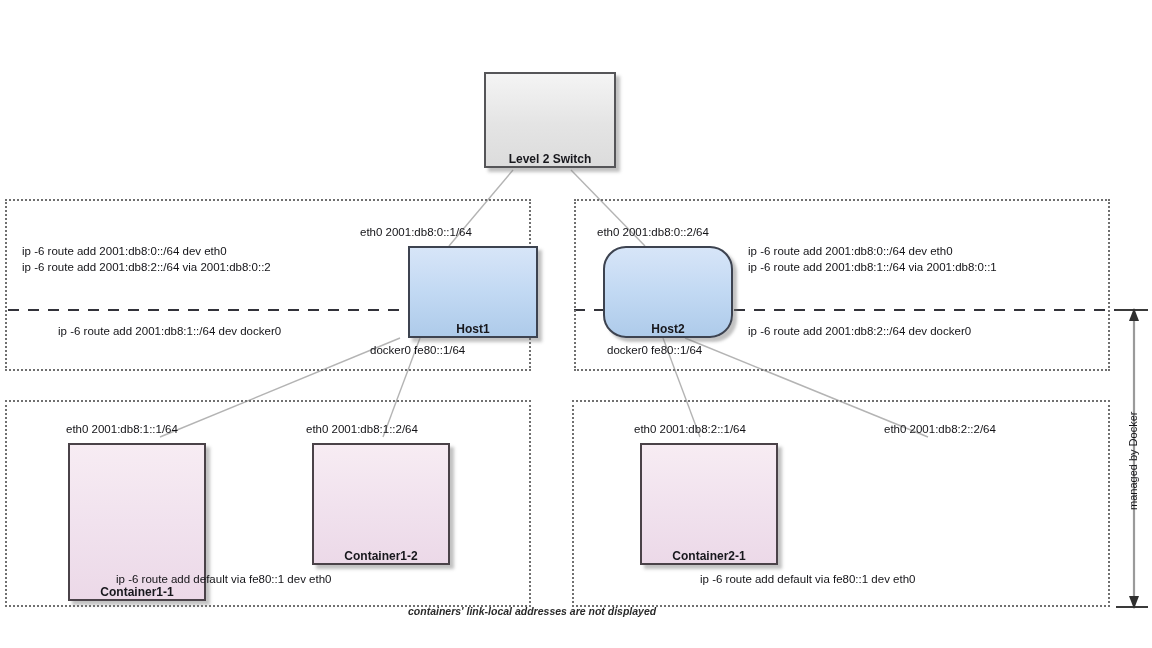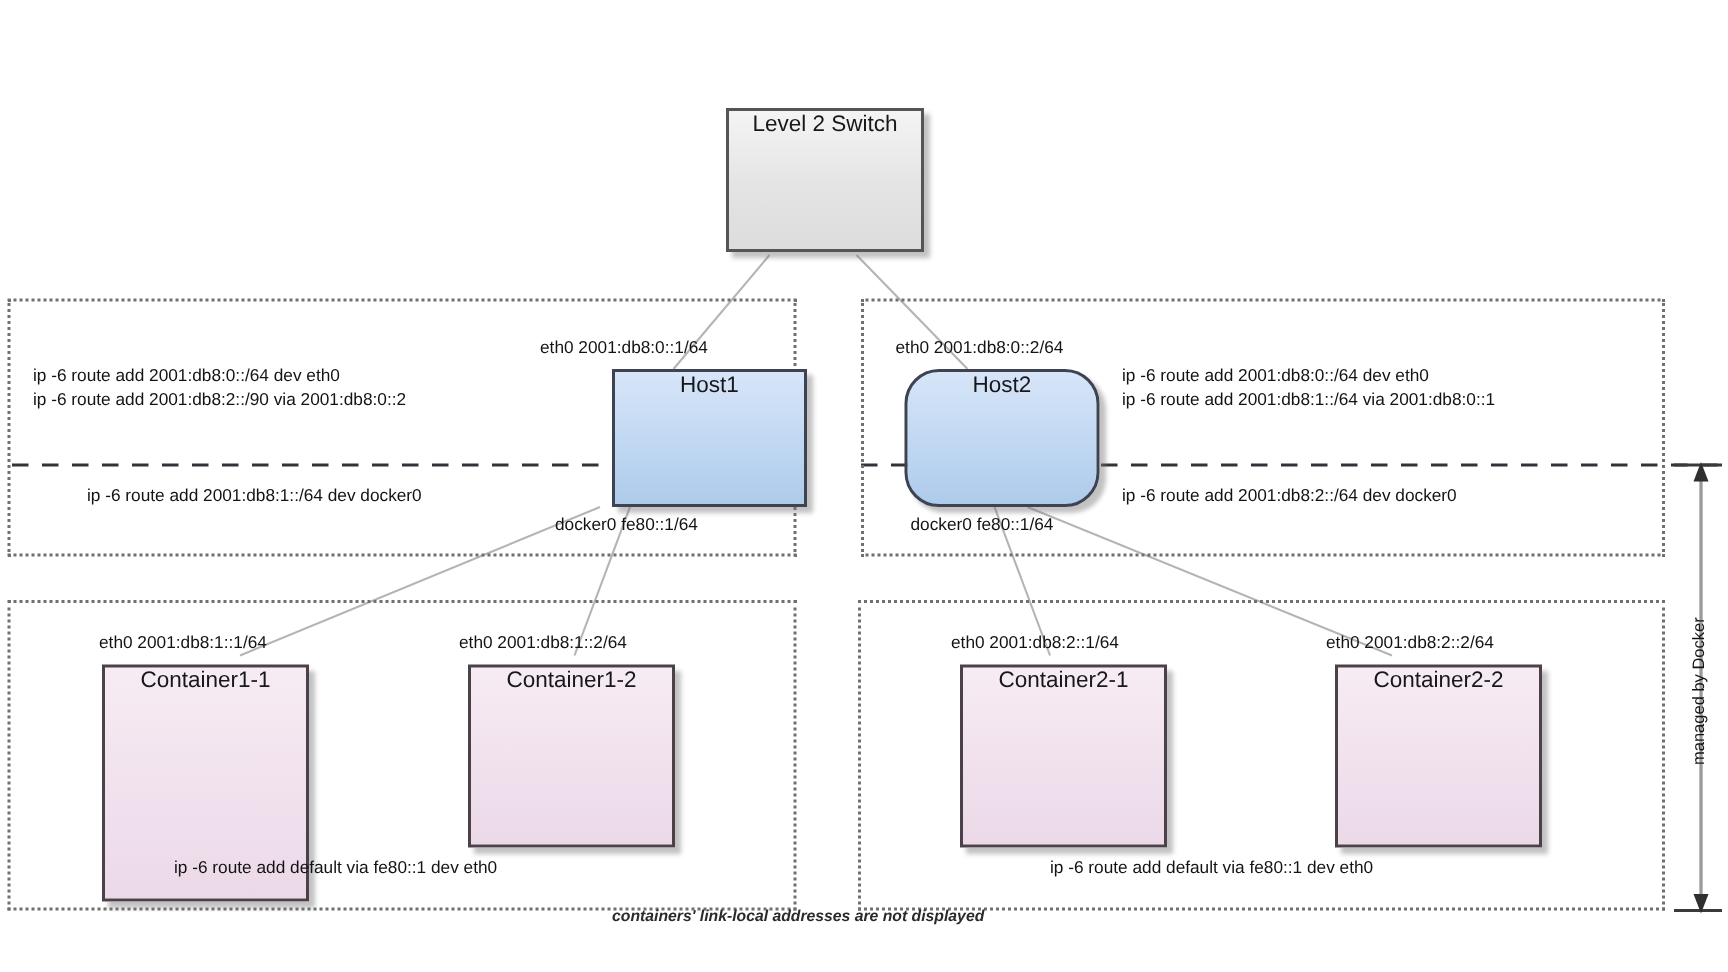--- a/index.html
+++ b/index.html
@@ -30,26 +30,27 @@
     position: absolute;
     border: 2px dotted #707070;
     background: transparent;
     box-sizing: border-box;
   }
   .node {
     position: absolute;
     box-sizing: border-box;
     border: 2px solid #3b3b44;
     display: flex;
-    align-items: flex-start;
+    align-items: flex-end;
     justify-content: center;
     text-align: center;
-    font-size: 15px;
+    font-size: 12px;
     color: #17171c;
     box-shadow: 4px 4px 3px rgba(120,120,120,0.45);
+    font-weight: bold;
   }
   .node.switch {
     background: linear-gradient(180deg, #f4f4f4 0%, #e4e4e4 55%, #dcdcdc 100%);
     border-color: #555558;
   }
   .node.host {
     background: linear-gradient(180deg, #d7e5f8 0%, #c2d9f3 50%, #aecbea 100%);
     border-color: #3d4350;
   }
   .node.container {
@@ -123,21 +124,21 @@
   <div class="lbl" style="left:360px; top:227px;">eth0 2001:db8:0::1/64</div>
 
   <div class="node host" style="left:370px; top:246px; width:130px; height:92px;margin-left:38px;">
     <span>Host1</span>
   </div>
 
   <div class="lbl" style="left:370px; top:345px;">docker0 fe80::1/64</div>
 
   <div class="cmd" style="left:22px; top:243px;">
     <div>ip -6 route add 2001:db8:0::/64 dev eth0</div>
-    <div>ip -6 route add 2001:db8:2::/90 via 2001:db8:0::2</div>
+    <div>ip -6 route add 2001:db8:2::/64 via 2001:db8:0::2</div>
   </div>
 
   <div class="cmd" style="left:22px; top:323px;padding-left:36px;">
     <div>ip -6 route add 2001:db8:1::/64 dev docker0</div>
   </div>
 
   <div class="panel" style="left:574px; top:199px; width:536px; height:172px;"></div>
 
   <div class="lbl" style="left:597px; top:227px;">eth0 2001:db8:0::2/64</div>
 
@@ -175,23 +176,20 @@
   <div class="panel" style="left:572px; top:400px; width:538px; height:207px;"></div>
 
   <div class="lbl" style="left:634px; top:424px;text-align:right;">eth0 2001:db8:2::1/64</div>
 
   <div class="node container" style="left:640px; top:443px; width:138px; height:122px;">
     <span>Container2-1</span>
   </div>
 
   <div class="lbl" style="left:884px; top:424px;">eth0 2001:db8:2::2/64</div>
 
-  <div class="node container" style="left:890px; top:443px; width:138px; height:122px;">
-    <span>Container2-2</span>
-  </div>
 
   <div class="cmd" style="left:700px; top:571px;">ip -6 route add default via fe80::1 dev eth0</div>
 
   <div class="vlabel" style="left:1127px; top:510px;">managed by Docker</div>
 
   <div class="caption" style="left:408px; top:605px;">containers' link-local addresses are not displayed</div>
 
 </div>
 
 </body></html>

